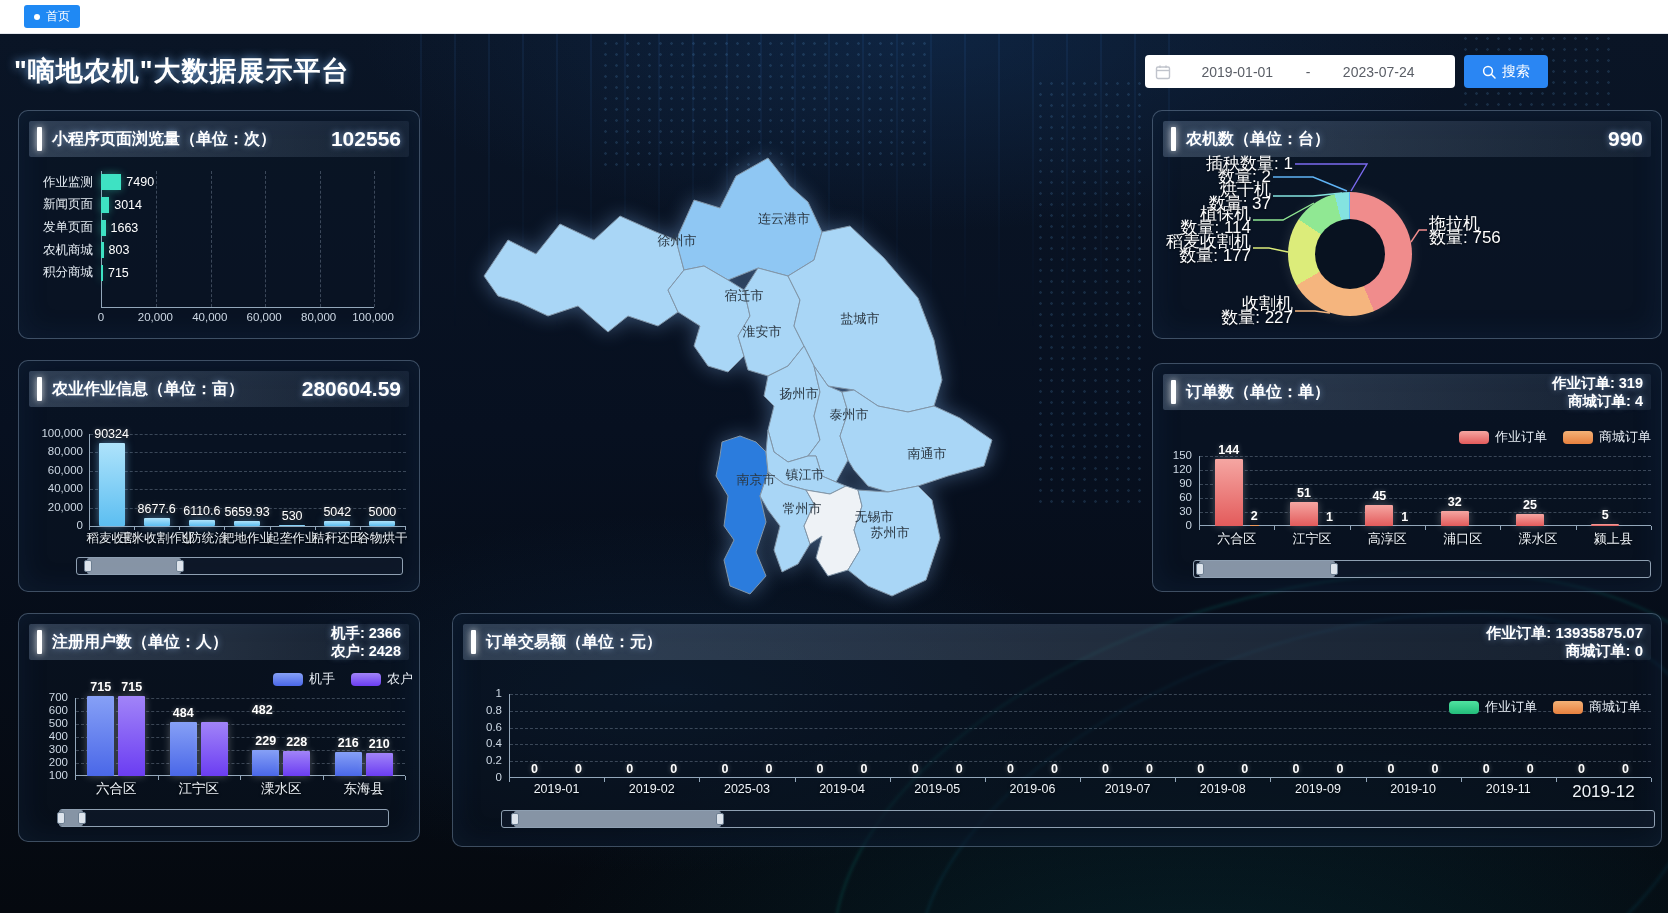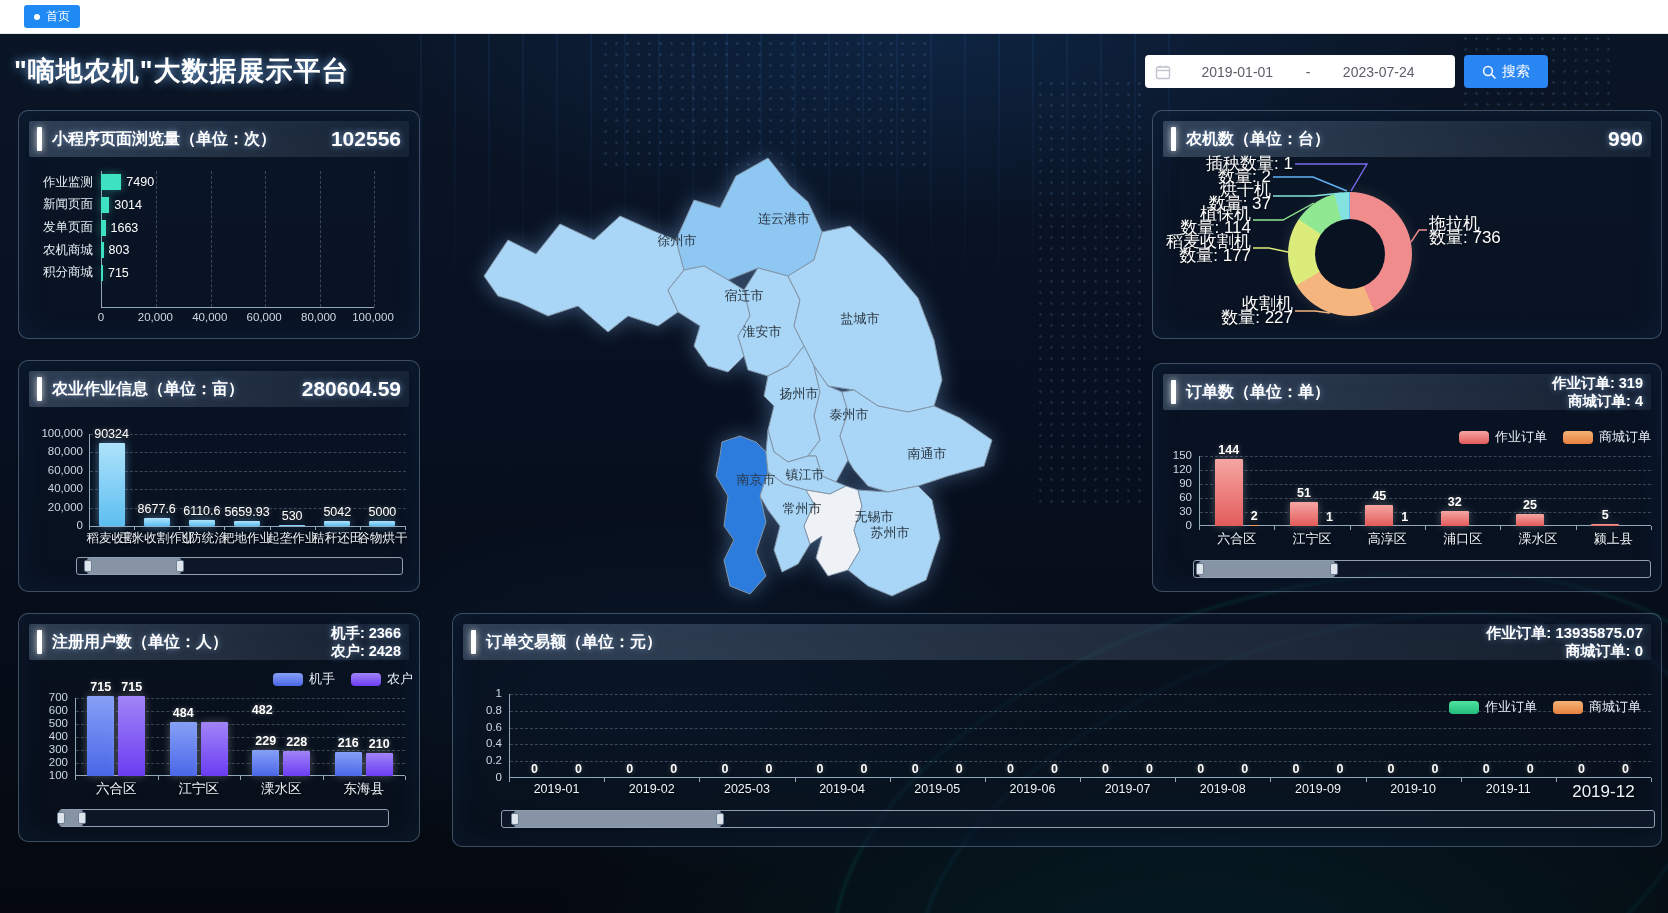--- a/index.html
+++ b/index.html
@@ -392,21 +392,21 @@
           <polyline points="258,131 266,119 274,119" stroke="#f08c8c"></polyline>
           <polyline points="177,202 162,200 142,200" stroke="#f5b57e"></polyline>
           <polyline points="135,141 116,137 100,137" stroke="#dcec7a"></polyline>
           <polyline points="161,92 130,109 100,109" stroke="#90e893"></polyline>
           <polyline points="189,82 160,85 120,85" stroke="#84e3e0"></polyline>
           <polyline points="194,80 160,66 120,66" stroke="#5fb3f5"></polyline>
           <polyline points="198,80 214,53 142,53" stroke="#7b6af0"></polyline>
         </svg>
         <div class="donut-label" style="left: 276px; top: 106px; width: 110px; text-align: left;">
           <div class="donut-line">拖拉机</div>
-          <div class="donut-line">数量: 736</div>
+          <div class="donut-line">数量: 756</div>
         </div>
         <div class="donut-label" style="left: 40px; top: 186px; width: 100px; text-align: right;">
           <div class="donut-line">收割机</div>
           <div class="donut-line">数量: 227</div>
         </div>
         <div class="donut-label" style="left: 10px; top: 124px; width: 88px; text-align: right;">
           <div class="donut-line">稻麦收割机</div>
           <div class="donut-line">数量: 177</div>
         </div>
         <div class="donut-label" style="left: 10px; top: 96px; width: 88px; text-align: right;">

